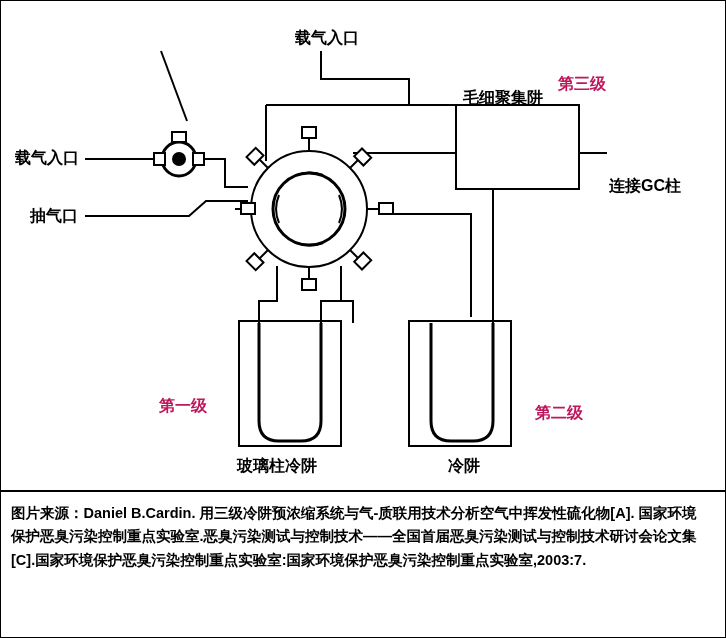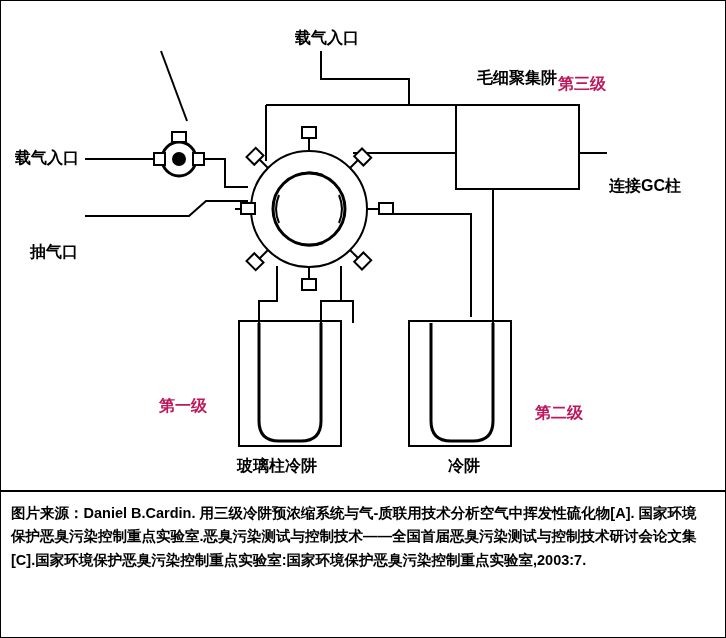--- a/index.html
+++ b/index.html
@@ -161,29 +161,29 @@
         <circle cx="178" cy="158" r="7" fill="#000000" stroke="none"></circle>
         <rect x="171" y="131" width="14" height="10" fill="#ffffff" stroke="#000000" stroke-width="2"></rect>
         <rect x="153" y="152" width="11" height="12" fill="#ffffff" stroke="#000000" stroke-width="2"></rect>
         <rect x="192" y="152" width="11" height="12" fill="#ffffff" stroke="#000000" stroke-width="2"></rect>
       </g>
     </svg>
 
 
     <div class="lbl" style="left:294px; top:28px;">载气入口</div>
 
-    <div class="lbl" style="left:462px; top:68px;margin-left:14px;">毛细聚集阱</div>
+    <div class="lbl" style="left:462px; top:88px;">毛细聚集阱</div>
 
     <div class="lbl red" style="left:557px; top:74px;">第三级</div>
 
     <div class="lbl" style="left:14px; top:148px;">载气入口</div>
 
     <div class="lbl" style="left:608px; top:143px;margin-top:33px;">连接GC柱</div>
 
-    <div class="lbl" style="left:29px; top:206px;margin-top:36px;">抽气口</div>
+    <div class="lbl" style="left:29px; top:206px;">抽气口</div>
 
     <div class="lbl red" style="left:158px; top:396px;">第一级</div>
 
     <div class="lbl red" style="left:534px; top:403px;">第二级</div>
 
     <div class="lbl" style="left:236px; top:456px;">玻璃柱冷阱</div>
 
     <div class="lbl" style="left:447px; top:456px;">冷阱</div>
   </div>
 

